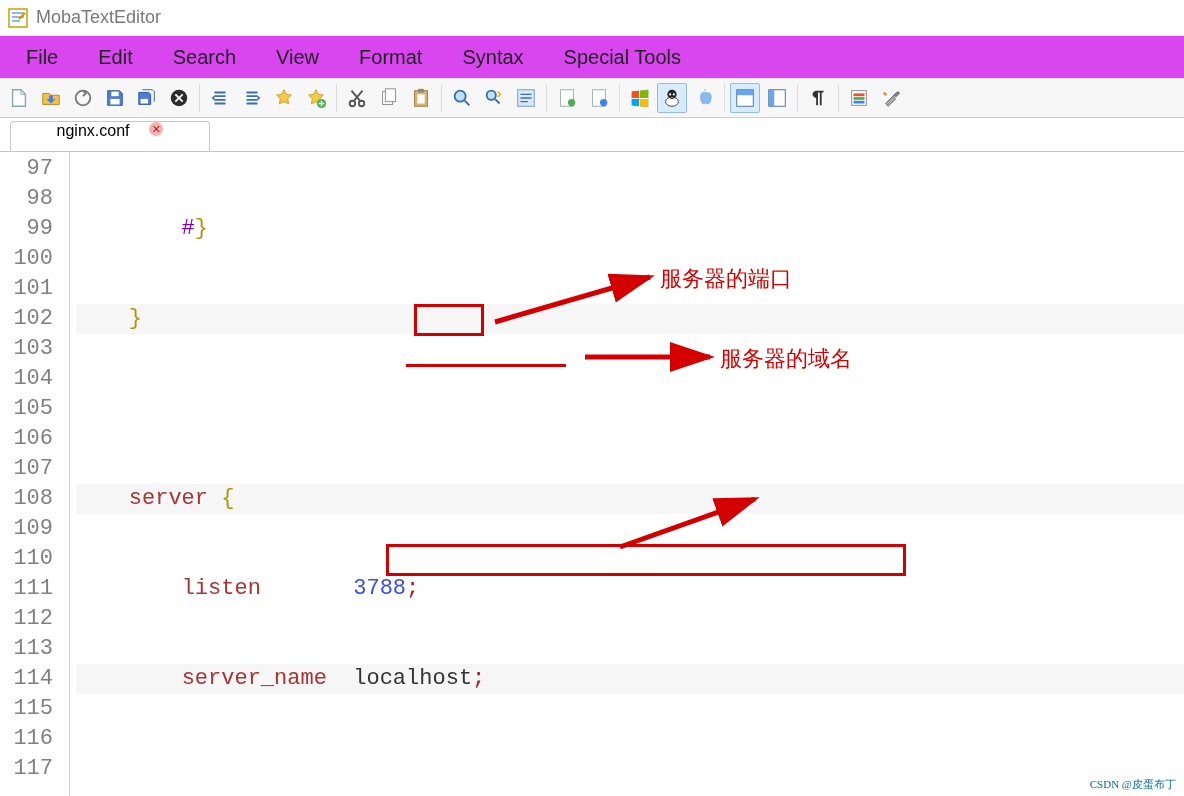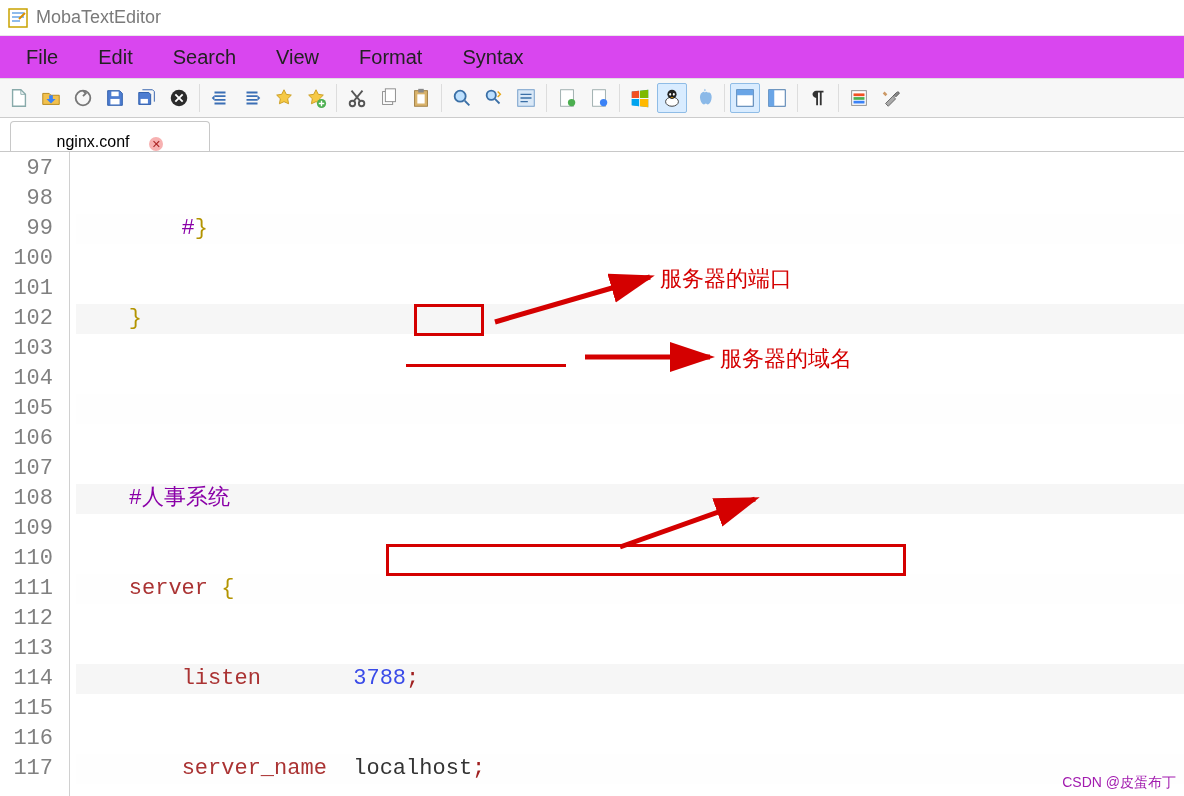--- a/index.html
+++ b/index.html
@@ -9,40 +9,40 @@
 .titlebar .logo svg{width:20px;height:20px}
 .titlebar .title{color:#7a7a7a;font-size:18px}
 .menubar{display:flex;height:42px;align-items:center;padding:0 6px;background:#d946ef}
 .menubar .item{padding:6px 20px;font-size:20px;color:#222;cursor:pointer}
 .toolbar{display:flex;align-items:center;height:40px;background:#f7f7f7;border-top:1px solid #e0e0e0;border-bottom:1px solid #ccc;padding:0 4px;gap:2px}
 .tbtn{width:30px;height:30px;display:flex;align-items:center;justify-content:center;border:1px solid transparent;border-radius:2px;cursor:pointer}
 .tbtn.active{background:#d9ecff;border-color:#8fbce6}
 .tbtn svg{width:22px;height:22px}
 .sep{width:1px;height:28px;background:#ddd;margin:0 3px}
 .tabsbar{display:flex;align-items:flex-end;height:34px;background:#fff;border-bottom:1px solid #c8c8c8;padding-left:10px}
-.tab{display:flex;align-items:flex-end;height:30px;padding:0 16px;border:1px solid #c8c8c8;border-bottom:none;border-radius:4px 4px 0 0;background:#fff;font-size:16px;min-width:200px;justify-content:center;position:relative}
+.tab{display:flex;align-items:flex-start;height:30px;padding:0 16px;border:1px solid #c8c8c8;border-bottom:none;border-radius:4px 4px 0 0;background:#fff;font-size:16px;min-width:200px;justify-content:center;position:relative}
 .tab .close{margin-left:20px;width:14px;height:14px;border-radius:7px;background:#f7b1b1;color:#a22;font-size:11px;display:flex;align-items:center;justify-content:center;cursor:pointer}
 .editor{position:relative;display:flex;height:646px;font-family:"Consolas","Courier New",monospace;font-size:22px;line-height:30px}
 .gutter{width:70px;background:#fff;border-right:1px solid #d0d0d0;text-align:right;color:#808080;padding-right:16px;padding-top:2px;user-select:none}
 .gutter div{height:30px}
 .code{position:relative;flex:1;padding-left:6px;padding-top:2px;white-space:pre;overflow:visible;background:#fff}
 .code .row{height:30px;display:block}
 .code .row:nth-child(odd){background:#fefefe}
 .code .row:nth-child(even){background:#f6f6f6}
 .c-comment{color:#8a00a8}
 .c-keyword{color:#a33}
 .c-num{color:#3a4be8}
 .c-punc{color:#a02020}
 .c-brace{color:#b39400}
 .c-text{color:#333}
 .annot{position:absolute;pointer-events:none}
 .annot .box{position:absolute;border:3px solid #d40000}
 .annot .lbl{position:absolute;color:#d40000;font-family:"Microsoft YaHei","SimSun",sans-serif;font-size:22px;white-space:nowrap}
 .annot svg{position:absolute;overflow:visible}
-.watermark{position:absolute;right:8px;bottom:4px;color:#a21caf;font-size:14px;font-family:Liberation Sans, sans-serif}
+.watermark{position:absolute;right:8px;bottom:4px;color:#0369a1;font-size:11px;font-family:Liberation Serif, serif}
 </style>
 </head>
 <body>
 
 <div class="titlebar">
   <span class="logo">
     <svg viewBox="0 0 20 20">
         <rect x="1" y="1" width="18" height="18" fill="#fff" stroke="#c9a300" stroke-width="1.5"></rect>
         <path d="M4 5h12M4 9h12M4 13h8" stroke="#6aa5e6" stroke-width="1.5"></path>
         <path d="M11 11l6-6" stroke="#d98f00" stroke-width="2"></path>
@@ -51,20 +51,21 @@
   <span class="title">MobaTextEditor</span>
 </div>
 
 <div class="menubar">
   <div class="item">File</div>
   <div class="item">Edit</div>
   <div class="item">Search</div>
   <div class="item">View</div>
   <div class="item">Format</div>
   <div class="item">Syntax</div>
+  <div class="item">Special Tools</div>
 </div>
 
 <div class="toolbar">
   <div class="tbtn">
       <svg viewBox="0 0 24 24">
         <path d="M5 3h9l5 5v13H5z" fill="#fff" stroke="#8aa" stroke-width="1.5"></path>
         <path d="M14 3v5h5" fill="none" stroke="#8aa"></path>
       </svg>
     </div>
   <div class="tbtn">
@@ -268,21 +269,20 @@
       <div>113</div>
       <div>114</div>
       <div>115</div>
       <div>116</div>
       <div>117</div>
     </div>
   <div class="code">
     <span class="row"><span class="c-comment">        #</span><span class="c-brace">}</span></span>
     <span class="row"><span class="c-brace">    }</span></span>
     <span class="row"> </span>
-    <span class="row">    <span class="c-comment">#人事系统</span></span>
     <span class="row">    <span class="c-keyword">server</span> <span class="c-brace">{</span></span>
     <span class="row">        <span class="c-keyword">listen</span>       <span class="c-num">3788</span><span class="c-punc">;</span></span>
     <span class="row">        <span class="c-keyword">server_name</span>  <span class="c-text">localhost</span><span class="c-punc">;</span></span>
     
     
     
     
     
     
     

